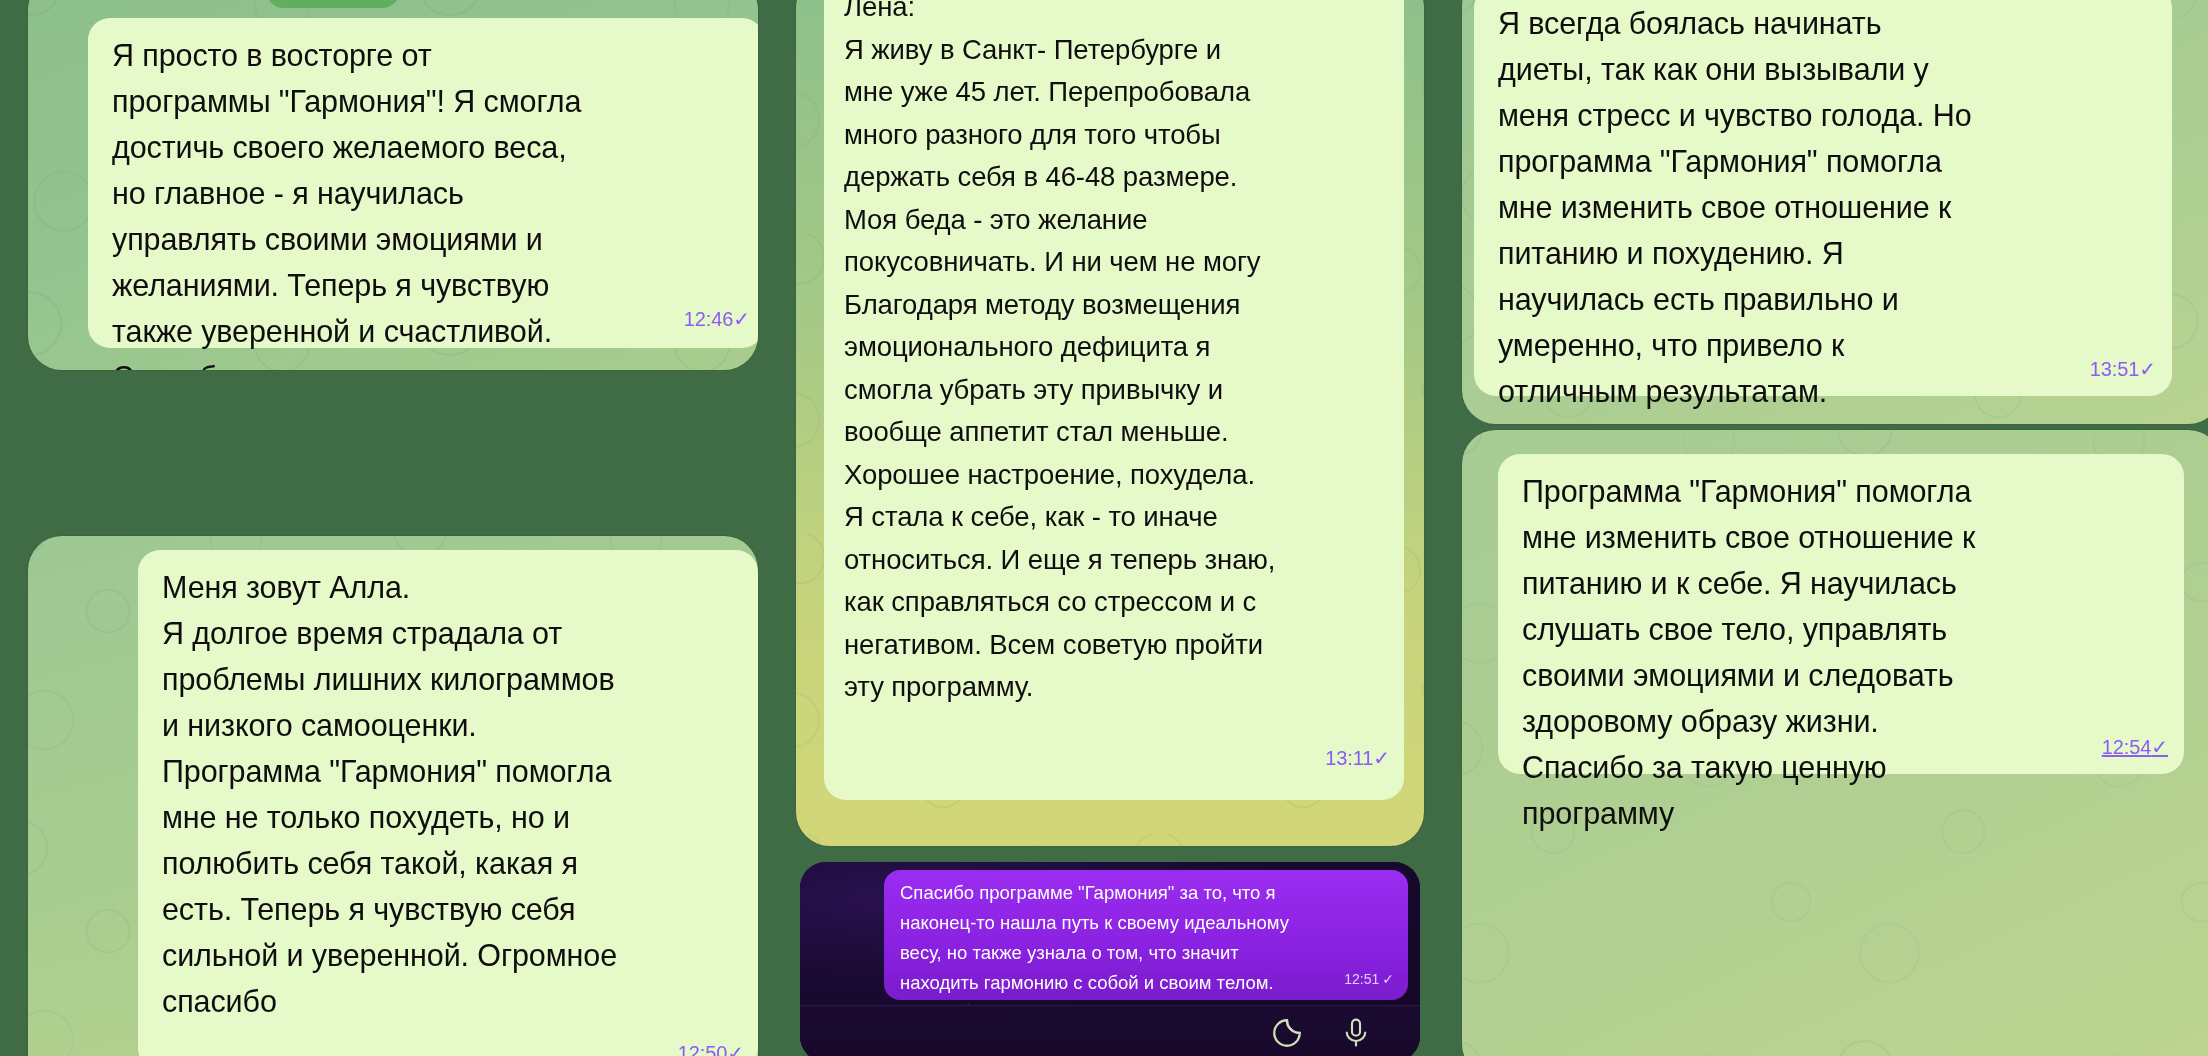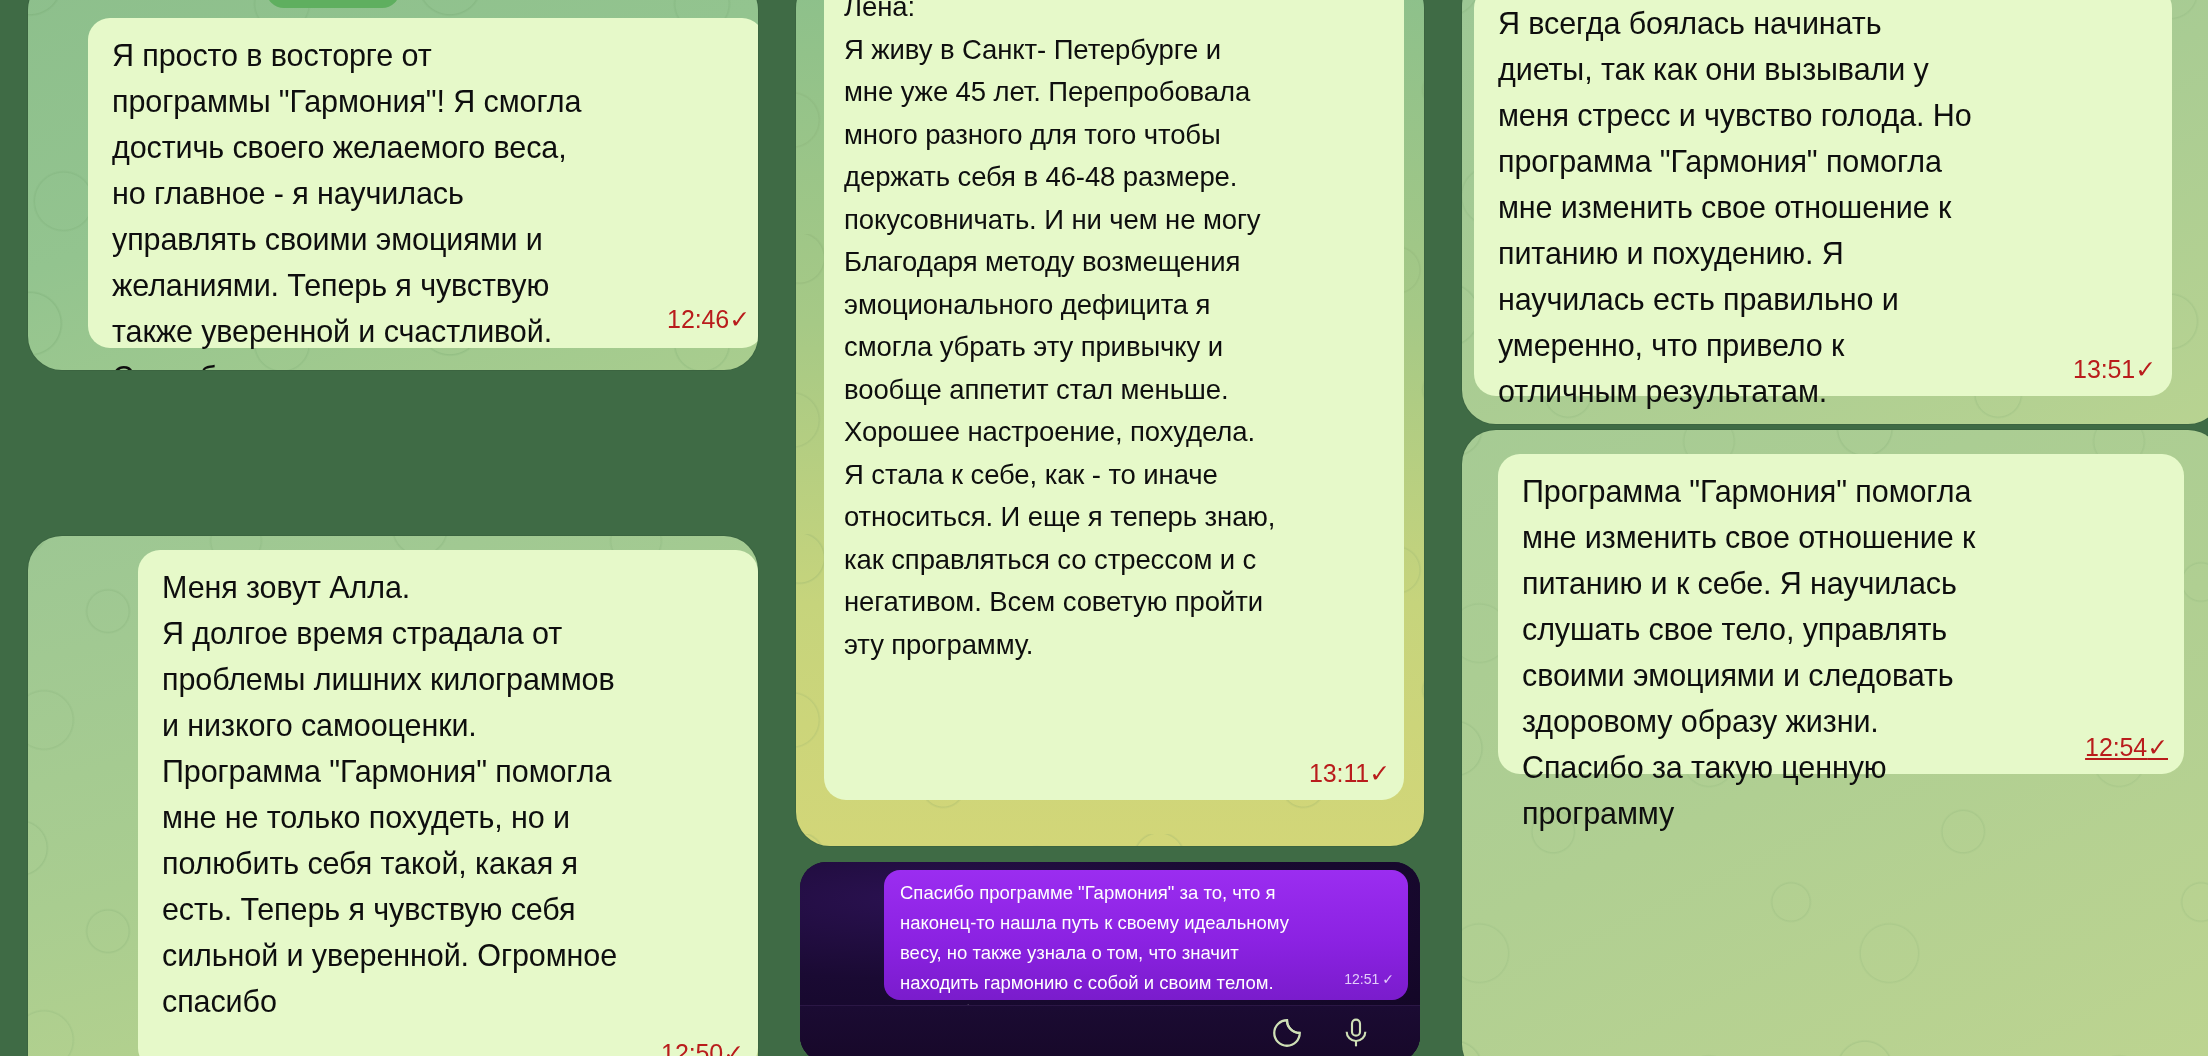--- a/index.html
+++ b/index.html
@@ -37,21 +37,21 @@
     color:#0e0e0e;
     font-size:30.5px;
     line-height:46px;
     letter-spacing:-.1px;
     word-break:normal;
   }
   .bubble .line{display:block;white-space:nowrap;}
   .meta-inline{
     position:absolute;
     right:22px;bottom:10px;
-    font-size:25px;color:#b91c1c;white-space:nowrap;
+    font-size:20px;color:#8b5cf6;white-space:nowrap;
   }
 
   
   .daybadge{
     position:absolute;
     background:#5faf5f;
     color:#ffffff;
     font-size:22px;
     font-weight:600;
     padding:6px 22px 8px;
@@ -165,32 +165,33 @@
         radial-gradient(circle at 10% 62%, transparent 26px, rgba(125,160,105,.32) 27px, transparent 29px),
         radial-gradient(circle at 52% 84%, transparent 20px, rgba(125,160,105,.36) 21px, transparent 23px);
         background-size:360px 300px;"></div>
 
     <div class="bubble" style="left:28px;top:0px;width:580px;height:826px;font-size:27.5px;line-height:42.5px;padding:12px 18px 10px 20px;">
       <span class="line">Лена:</span>
       <span class="line">Я живу в Санкт- Петербурге и</span>
       <span class="line">мне уже 45 лет. Перепробовала</span>
       <span class="line">много разного для того чтобы</span>
       <span class="line">держать себя в 46-48 размере.</span>
+      <span class="line">Моя беда - это желание</span>
       <span class="line">покусовничать. И ни чем не могу</span>
       <span class="line">Благодаря методу возмещения</span>
       <span class="line">эмоционального дефицита я</span>
       <span class="line">смогла убрать эту привычку и</span>
       <span class="line">вообще аппетит стал меньше.</span>
       <span class="line">Хорошее настроение, похудела.</span>
       <span class="line">Я стала к себе, как - то иначе</span>
       <span class="line">относиться. И еще я теперь знаю,</span>
       <span class="line">как справляться со стрессом и с</span>
       <span class="line">негативом. Всем советую пройти</span>
       <span class="line">эту программу.</span>
-      <span class="meta-inline" style="right:14px;bottom:6px;margin-left:40px;">
+      <span class="meta-inline" style="right:14px;bottom:21px;margin-left:40px;">
         <span>13:11</span><span class="chk">✓</span>
       </span>
     </div>
   </div>
 
   <div class="darkcard" style="left:800px;top:862px;width:620px;height:200px;">
     <div class="dbg"></div>
 
     <div class="pbubble" style="left:84px;top:8px;width:524px;height:130px;">
       <span class="line">Спасибо программе "Гармония" за то, что я</span>

